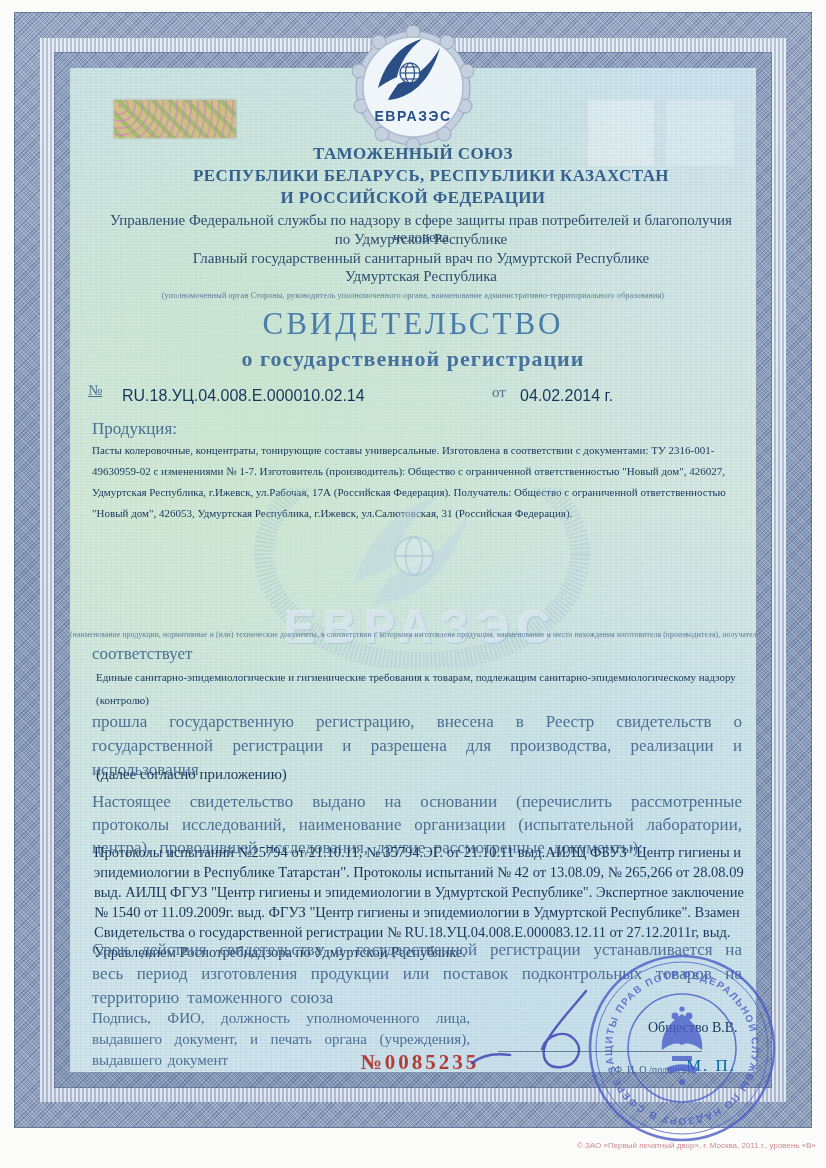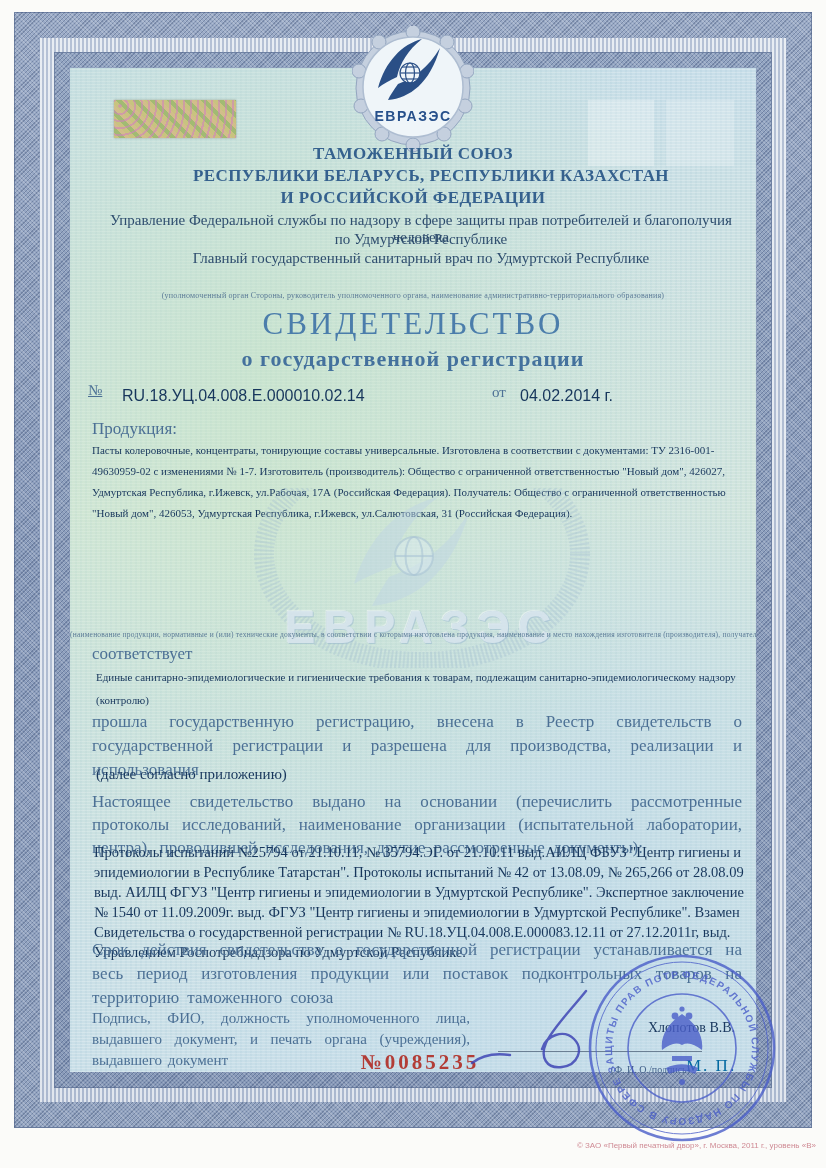--- a/index.html
+++ b/index.html
@@ -133,20 +133,21 @@
       <text x="61" y="95" text-anchor="middle" font-family="Liberation Sans, sans-serif" font-size="14" font-weight="bold" fill="#27508b" letter-spacing="1.5">ЕВРАЗЭС</text>
     </svg>
   </div>
 
   <div class="abs ctr hdr-bold" style="top:144px;">ТАМОЖЕННЫЙ СОЮЗ</div>
   <div class="abs ctr hdr-bold" style="top:166px;padding-left:36px;">РЕСПУБЛИКИ БЕЛАРУСЬ, РЕСПУБЛИКИ КАЗАХСТАН</div>
   <div class="abs ctr hdr-bold" style="top:188px;">И РОССИЙСКОЙ ФЕДЕРАЦИИ</div>
   <div class="abs ctr hdr-reg" style="top:212px;">Управление Федеральной службы по надзору в сфере защиты прав потребителей и благополучия человека</div>
   <div class="abs ctr hdr-reg" style="top:231px;">по Удмуртской Республике</div>
   <div class="abs ctr hdr-reg" style="top:250px;">Главный государственный санитарный врач по Удмуртской Республике</div>
+  <div class="abs ctr hdr-reg" style="top:268px;">Удмуртская Республика</div>
   <div class="abs ctr tiny-cap" style="top:291px;">(уполномоченный орган Стороны, руководитель уполномоченного органа, наименование административно-территориального образования)</div>
 
   <div class="abs ctr title" style="top:306px;">СВИДЕТЕЛЬСТВО</div>
   <div class="abs ctr subtitle" style="top:346px;">о государственной регистрации</div>
 
   <div class="abs form-label" style="left:88px;top:382px;font-size:15px;text-decoration:underline;">№</div>
   <div class="abs sans filled" style="left:122px;top:385px;font-size:16px;">RU.18.УЦ.04.008.Е.000010.02.14</div>
   <div class="abs form-label" style="left:492px;top:384px;font-size:15px;">от</div>
   <div class="abs sans filled" style="left:520px;top:385px;font-size:16px;">04.02.2014 г.</div>
 
@@ -179,21 +180,21 @@
 
   <div class="abs form-label justi" style="left:92px;top:790px;width:650px;line-height:23px;">Настоящее свидетельство выдано на основании (перечислить рассмотренные протоколы исследований, наименование организации (испытательной лаборатории, центра), проводившей исследования, другие рассмотренные документы):</div>
   <div class="abs filled" style="left:94px;top:842px;width:654px;font-size:14.5px;line-height:20px;">Протоколы испытаний №25794 от 21.10.11, № 35794.ЭГ. от 21.10.11 выд.АИЛЦ ФБУЗ "Центр гигиены и эпидемиологии в Республике Татарстан". Протоколы испытаний № 42 от 13.08.09, № 265,266 от 28.08.09 выд. АИЛЦ ФГУЗ "Центр гигиены и эпидемиологии в Удмуртской Республике". Экспертное заключение № 1540 от 11.09.2009г. выд. ФГУЗ "Центр гигиены и эпидемиологии в Удмуртской Республике". Взамен Свидетельства о государственной регистрации № RU.18.УЦ.04.008.Е.000083.12.11 от 27.12.2011г, выд. Управлением Роспотребнадзора по Удмуртской Республике.</div>
 
   <div class="abs form-label justi" style="left:92px;top:938px;width:650px;line-height:24px;">Срок действия свидетельства о государственной регистрации устанавливается на весь период изготовления продукции или поставок подконтрольных товаров на территорию таможенного союза</div>
 
   <div class="abs form-label justi" style="left:92px;top:1008px;width:378px;font-size:15px;line-height:21px;word-spacing:2px;">Подпись, ФИО, должность уполномоченного лица, выдавшего документ, и печать органа (учреждения), выдавшего документ</div>
 
   <div class="abs sig-line"></div>
   <div class="abs sig-cap">(Ф. И. О./подпись)</div>
-  <div class="abs signer">Хлопотов В.В.</div>
+  <div class="abs signer">Общество В.В.</div>
   <div class="abs mp">М. П.</div>
   <div class="abs serial">№0085235</div>
 
   <div class="abs" style="left:466px;top:985px;width:170px;height:95px;">
     <svg width="170" height="95" viewBox="0 0 170 95">
       <g fill="none" stroke="#3f46b5" stroke-width="2.4" stroke-linecap="round" opacity=".85">
         <path d="M120,6 C104,26 86,44 80,58 C74,72 80,84 96,82 C112,80 118,64 108,54 C98,44 80,50 76,64"></path>
         <path d="M6,78 C16,70 30,68 44,70"></path>
       </g>
     </svg>

